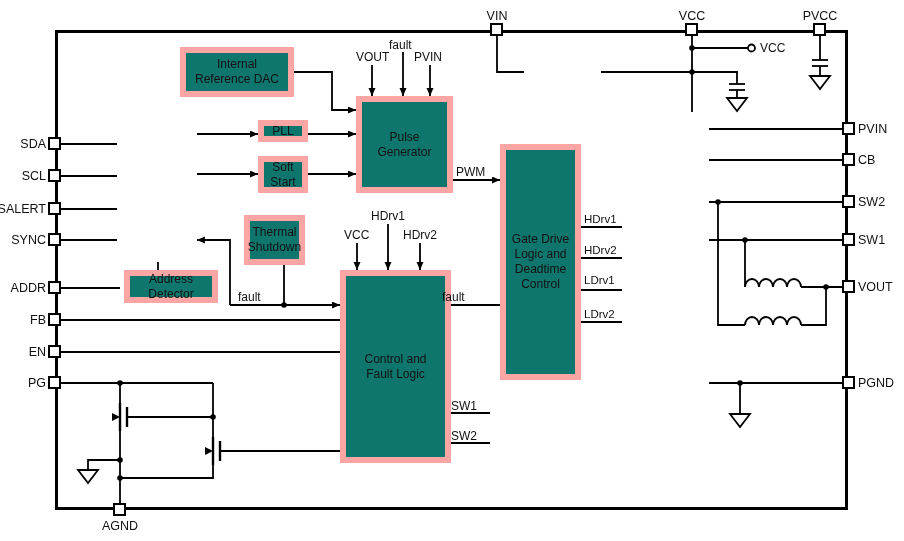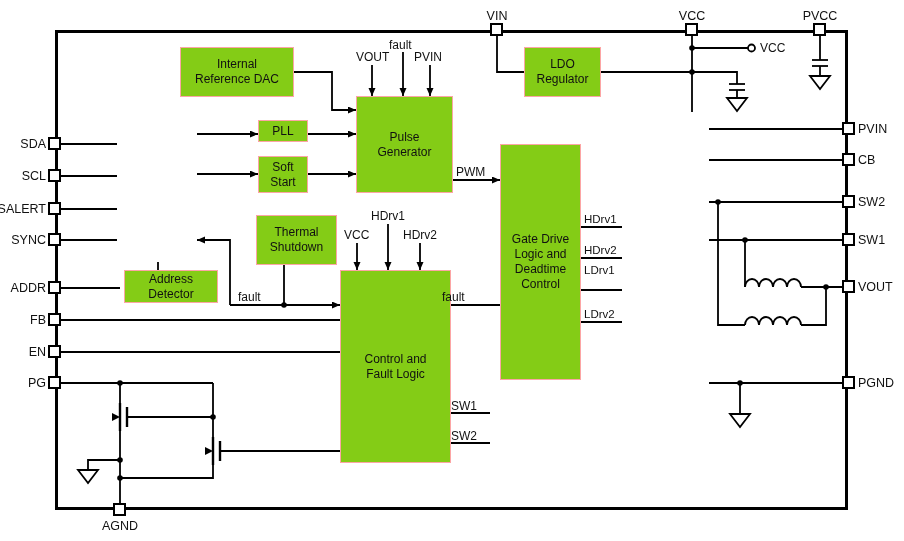--- a/index.html
+++ b/index.html
@@ -1,19 +1,19 @@
 <!DOCTYPE html>
 <html><head>
 <meta charset="utf-8">
 <style>
   html,body{margin:0;padding:0;background:#fff;}
   .stage{position:relative;width:904px;height:541px;background:#fff;font-family:"Liberation Sans",sans-serif;overflow:hidden;}
   .chip{position:absolute;left:55px;top:30px;width:793px;height:480px;border:3px solid #000;box-sizing:border-box;z-index:1;}
   svg.wires{position:absolute;left:0;top:0;z-index:2;}
-  .block{position:absolute;border:1px solid #fca5a5;background:#84cc16;box-sizing:border-box;display:flex;align-items:center;justify-content:center;
+  .block{position:absolute;border:6px solid #fca5a5;background:#0f766e;box-sizing:border-box;display:flex;align-items:center;justify-content:center;
          text-align:center;font-size:12px;line-height:1.25;color:#111;white-space:pre-line;z-index:3;}
   .pin{position:absolute;width:13px;height:13px;border:2px solid #000;background:#fff;box-sizing:border-box;z-index:4;}
   .pl{position:absolute;font-size:12.5px;color:#111;white-space:nowrap;z-index:3;}
   .pl.r{text-align:left;}
   .wl{position:absolute;font-size:12px;color:#111;white-space:nowrap;z-index:3;}
   .wl.small{font-size:11.5px;}
   .ctr{transform:translateX(-50%);}
 </style>
 </head>
 <body>
@@ -130,28 +130,26 @@
       <circle cx="740" cy="383" r="2.8"></circle>
       <circle cx="120" cy="383" r="2.8"></circle>
       <circle cx="213" cy="417" r="2.8"></circle>
       <circle cx="120" cy="460" r="2.8"></circle>
       <circle cx="120" cy="478" r="2.8"></circle>
     </g>
   </svg>
 
   <div class="block" style="left:180px;top:47px;width:114px;height:50px">Internal
 Reference DAC</div>
-  <div class="block" style="left:524px;top:47px;width:77px;height:50px">LDO
-Regulator</div>
   <div class="block" style="left:258px;top:120px;width:50px;height:22px">PLL</div>
   <div class="block" style="left:258px;top:156px;width:50px;height:37px">Soft
 Start</div>
   <div class="block" style="left:356px;top:96px;width:97px;height:97px">Pulse
 Generator</div>
-  <div class="block" style="left:256px;top:215px;width:81px;height:50px">Thermal
+  <div class="block" style="left:244px;top:215px;width:61px;height:50px">Thermal
 Shutdown</div>
   <div class="block" style="left:124px;top:270px;width:94px;height:33px">Address
 Detector</div>
   <div class="block" style="left:340px;top:270px;width:111px;height:193px">Control and
 Fault Logic</div>
   <div class="block" style="left:500px;top:144px;width:81px;height:236px">Gate Drive
 Logic and
 Deadtime
 Control</div>
 
@@ -203,19 +201,19 @@
   <div class="wl" style="left:389px;top:38px">fault</div>
   <div class="wl" style="left:414px;top:50px">PVIN</div>
   <div class="wl" style="left:456px;top:165px">PWM</div>
   <div class="wl" style="left:371px;top:209px">HDrv1</div>
   <div class="wl" style="left:344px;top:228px">VCC</div>
   <div class="wl" style="left:403px;top:228px">HDrv2</div>
   <div class="wl" style="left:238px;top:290px">fault</div>
   <div class="wl" style="left:442px;top:290px">fault</div>
   <div class="wl small" style="left:584px;top:213px">HDrv1</div>
   <div class="wl small" style="left:584px;top:244px">HDrv2</div>
-  <div class="wl small" style="left:584px;top:264px">LDrv1</div>
+  <div class="wl small" style="left:584px;top:274px">LDrv1</div>
   <div class="wl small" style="left:584px;top:308px">LDrv2</div>
   <div class="wl" style="left:451px;top:399px">SW1</div>
   <div class="wl" style="left:451px;top:429px">SW2</div>
   <div class="wl" style="left:760px;top:41px">VCC</div>
 
 </div>
 
 </body></html>

